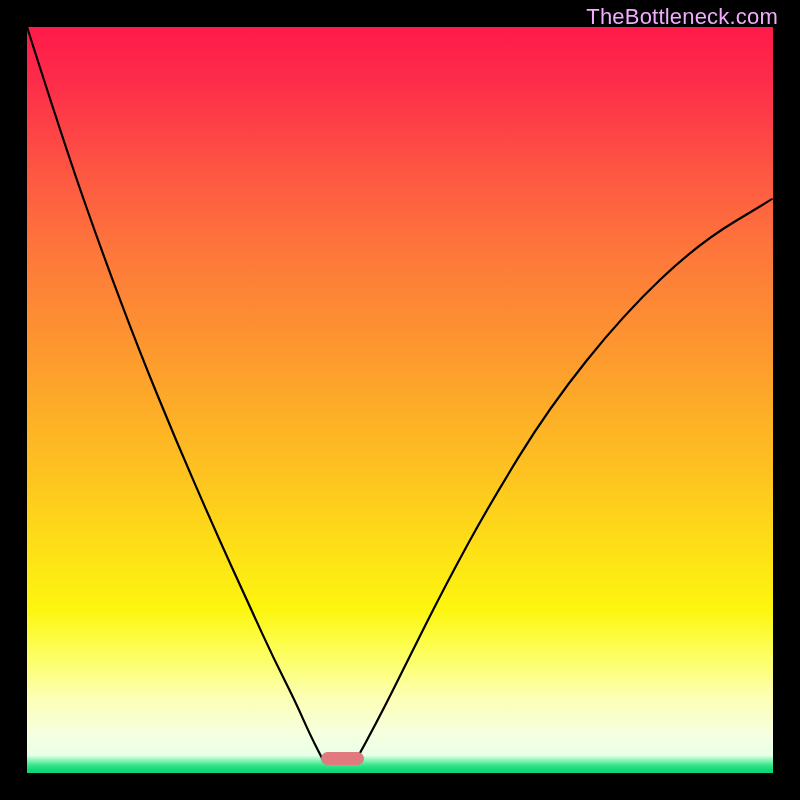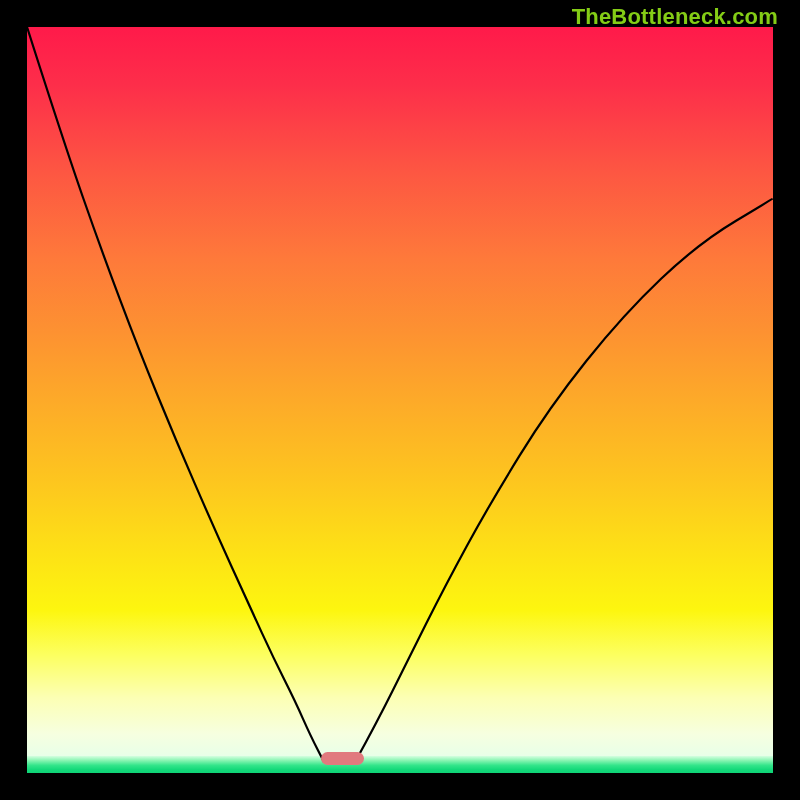--- a/index.html
+++ b/index.html
@@ -14,23 +14,23 @@
   .frame {
     position: relative;
     width: 800px;
     height: 800px;
     background: #000;
   }
   .watermark {
     position: absolute;
     top: 4px;
     right: 22px;
-    color: #84cc16;
+    color: #f0abfc;
     font-size: 22px;
-    font-weight: 700;
+    font-weight: 400;
     z-index: 10;
     letter-spacing: 0.2px;
   }
   .plot-area {
     position: absolute;
     left: 27px;
     top: 27px;
     width: 746px;
     height: 746px;
     overflow: hidden;

